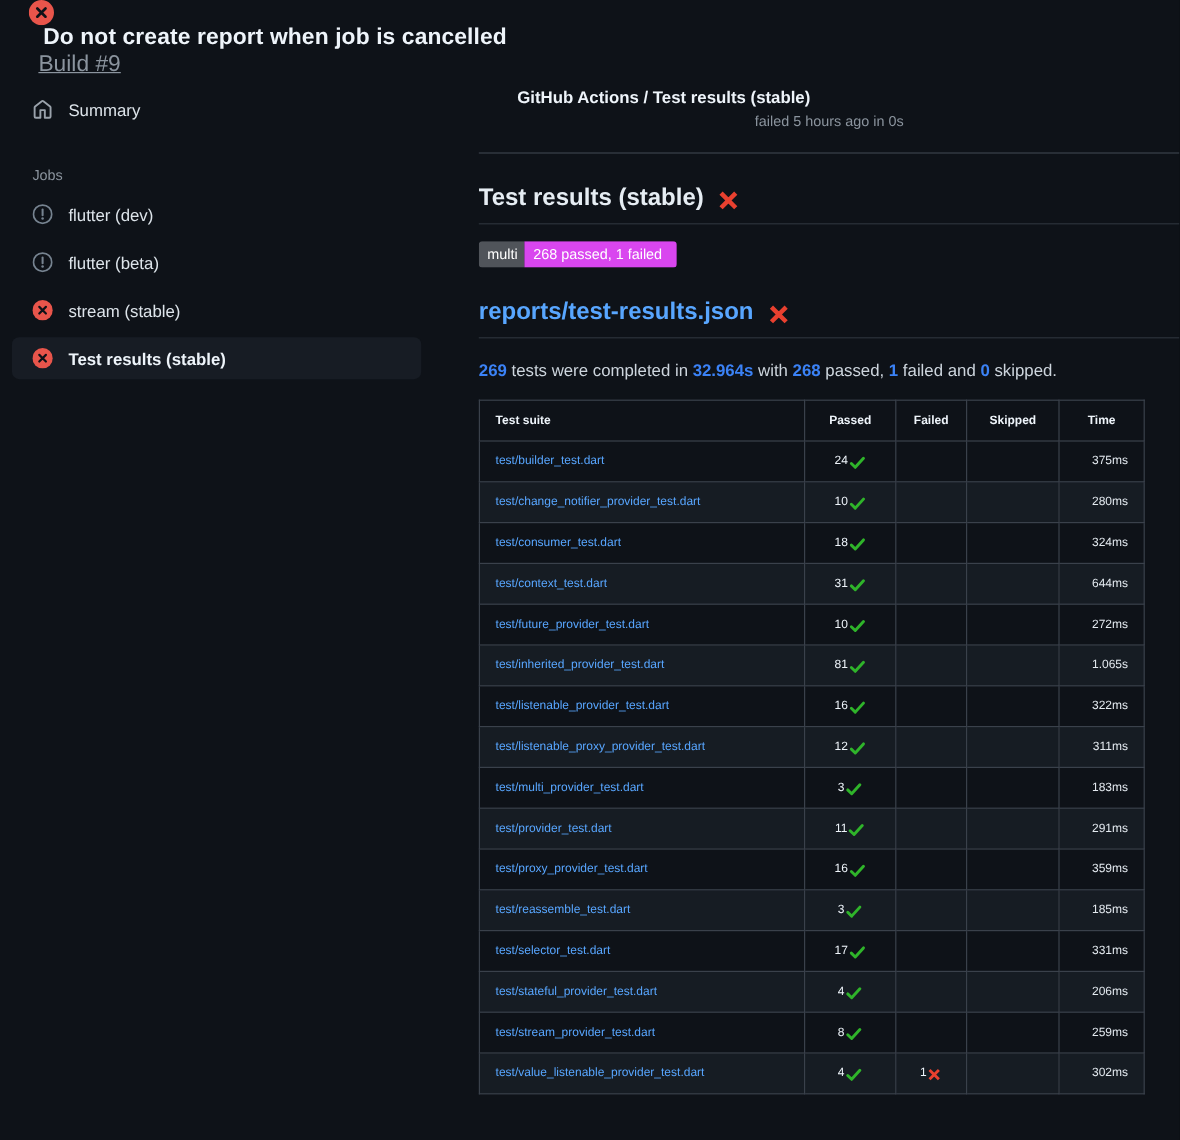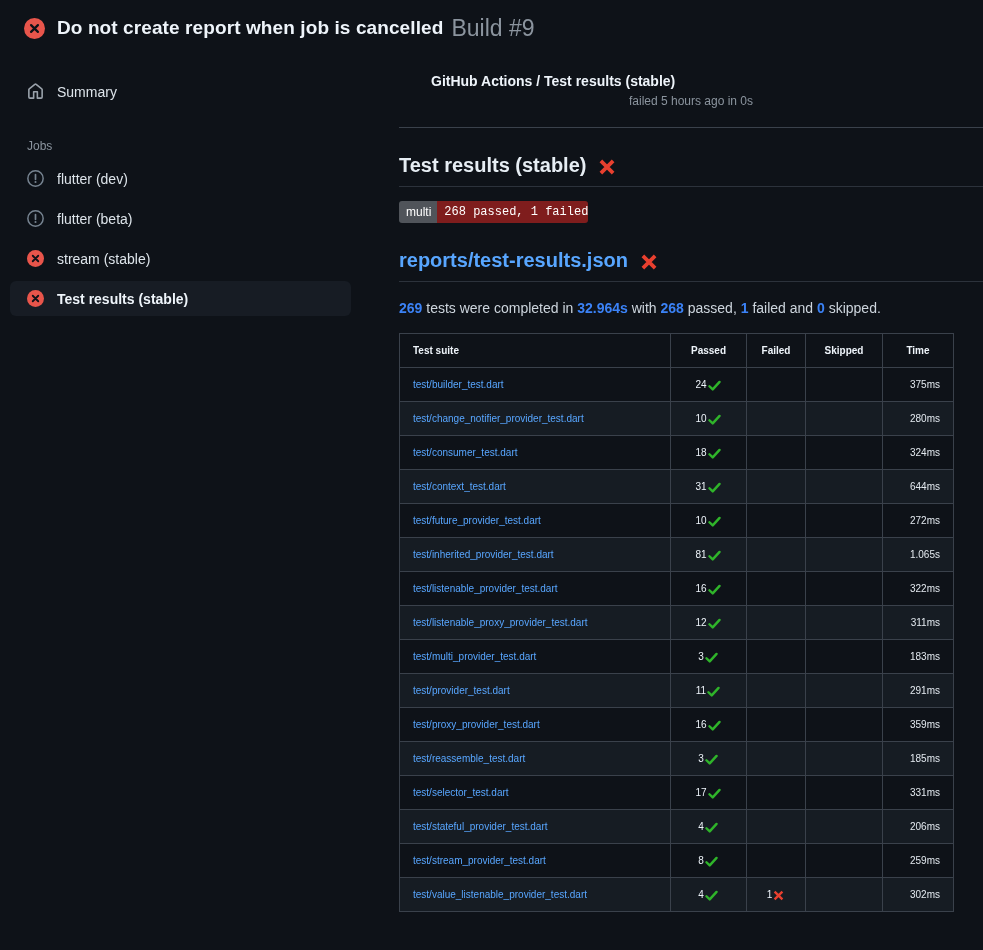--- a/index.html
+++ b/index.html
@@ -5,29 +5,29 @@
   * { box-sizing: border-box; margin: 0; padding: 0; }
   html, body { background: #0d1117; }
   body { font-family: "Liberation Sans", "DejaVu Sans", sans-serif; }
   .app {
     position: relative; width: 983px; height: 950px;
     background: #0e1218; color: #e6edf3; overflow: hidden;
   }
 
   
   .top-header {
-    display: flex; align-items: center; height: 56px; padding-left: 24px;
+    display: flex; height: 56px; padding-left: 24px; flex-direction: column;
   }
   .top-header .status-ico { width: 21px; height: 21px; flex: 0 0 auto; }
   .top-header h1 {
     margin-left: 12px; font-size: 19px; font-weight: 700; color: #eef4fa;
     letter-spacing: .1px;
   }
   .top-header .build-no {
-    margin-left: 8px; font-size: 23px; font-weight: 400; color: #8b949e;
+    margin-left: 8px; font-size: 19px; font-weight: 400; color: #8b949e; text-decoration: underline;
   }
 
   
   .body-row { display: flex; align-items: flex-start; }
   .sidebar { width: 399px; flex: 0 0 auto; padding-top: 18px; }
   .main { flex: 1 1 auto; min-width: 0; padding-top: 17px; }
 
   
   .side-item {
     display: flex; align-items: center; gap: 13px;
@@ -54,21 +54,21 @@
   }
   h2.section-h.link-h a { color: #58a6ff; text-decoration: none; font-weight: 700; }
   .x-ico { width: 20px; height: 20px; display: inline-flex; position: relative; top: 1px; }
 
   
   .badge {
     display: inline-flex; margin-top: 14px; border-radius: 3px; overflow: hidden;
     font-size: 12px; font-weight: 400; line-height: 1;
   }
   .badge .b-label { background: #50545a; color: #ffffff; padding: 5px 6px 5px 7px; }
-  .badge .b-value { background: #7f1d1d; color: #ffffff; padding: 5px 0 5px 7px; font-family: Liberation Mono, monospace; }
+  .badge .b-value { background: #d946ef; color: #ffffff; padding: 5px 12px 5px 7px; }
 
   .summary-line { margin-top: 18px; font-size: 14px; color: #cdd5dd; }
   .summary-line b { color: #3b82f6; font-weight: 700; }
 
   
   table.results {
     border-collapse: collapse; margin-top: 17px; table-layout: fixed;
     font-size: 10px;
   }
   table.results th, table.results td {

